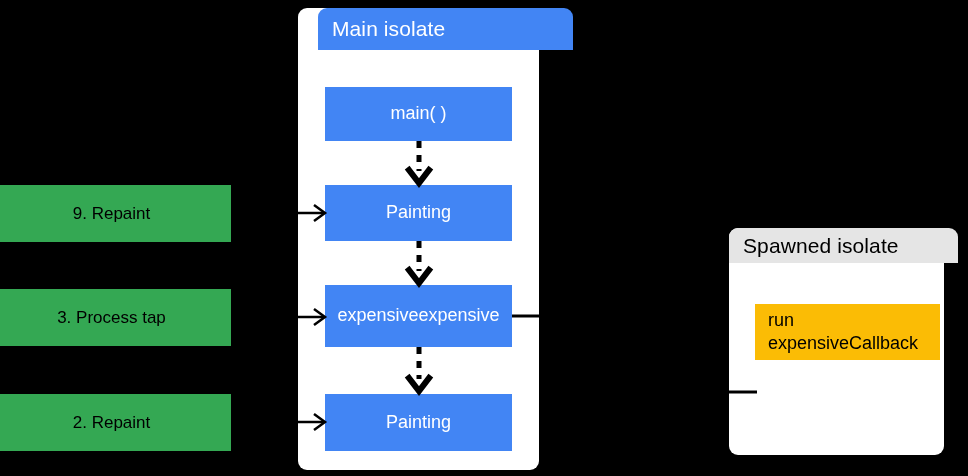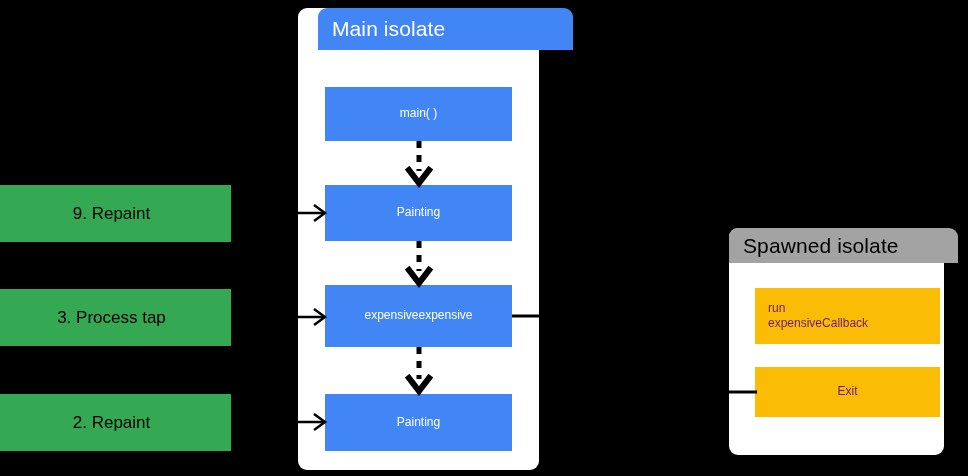--- a/index.html
+++ b/index.html
@@ -36,30 +36,31 @@
     letter-spacing: 0.1px;
   }
   .panel-header.dark-text { color: #000000; }
 
   
   .node {
     display: flex;
     align-items: center;
     justify-content: center;
     text-align: center;
-    font-size: 12px;
+    font-size: 18px;
     line-height: 1.28;
   }
   .node.blue {
     background: #4285F4;
     color: #ffffff;
   }
   .node.yellow {
     background: #FBBC05;
-    color: #701a75;
+    color: #000000;
+    margin-top: 16px;
   }
   .node.yellow.left {
     justify-content: flex-start;
     text-align: left;
     padding-left: 13px;
   }
   .node.green {
     background: #34A853;
     color: #000000;
     font-size: 17px;
@@ -103,33 +104,30 @@
   <div class="abs node blue" style="left:325px; top:285px; width:187px; height:62px; ">
     <span>expensive</span>
     <span>expensive</span>
   </div>
 
   <div class="abs node blue" style="left:325px; top:394px; width:187px; height:57px;">
     <span>Painting</span>
   </div>
 
   <div class="abs panel" style="left:729px; top:228px; width:215px; height:227px;">
-    <div class="panel-header dark-text" style="position:absolute; left:0; top:0; width:215px; height:35px; background:#a3a3a3;">
+    <div class="panel-header dark-text" style="position:absolute; left:0; top:0; width:215px; height:35px; background:#e5e5e5;">
       <span>Spawned isolate</span>
     </div>
   </div>
 
   <div class="abs node yellow left" style="left:755px; top:288px; width:185px; height:56px; flex-direction:column; align-items:flex-start; justify-content:center;">
     <span>run</span>
     <span>expensiveCallback</span>
   </div>
 
-  <div class="abs node yellow" style="left:755px; top:367px; width:185px; height:50px;">
-    <span>Exit</span>
-  </div>
 
   <div class="connector" style="left:405px; top:141px; width:28px; height:46px;">
     <svg width="28" height="46" viewBox="0 0 28 46">
       <line x1="14" y1="0" x2="14" y2="30" stroke="#000000" stroke-width="5" stroke-dasharray="7,7"></line>
       <polyline points="4,29 14,42 24,29" fill="none" stroke="#000000" stroke-width="6" stroke-linecap="square" stroke-linejoin="miter"></polyline>
     </svg>
   </div>
 
   <div class="connector" style="left:405px; top:241px; width:28px; height:46px;">
     <svg width="28" height="46" viewBox="0 0 28 46">

